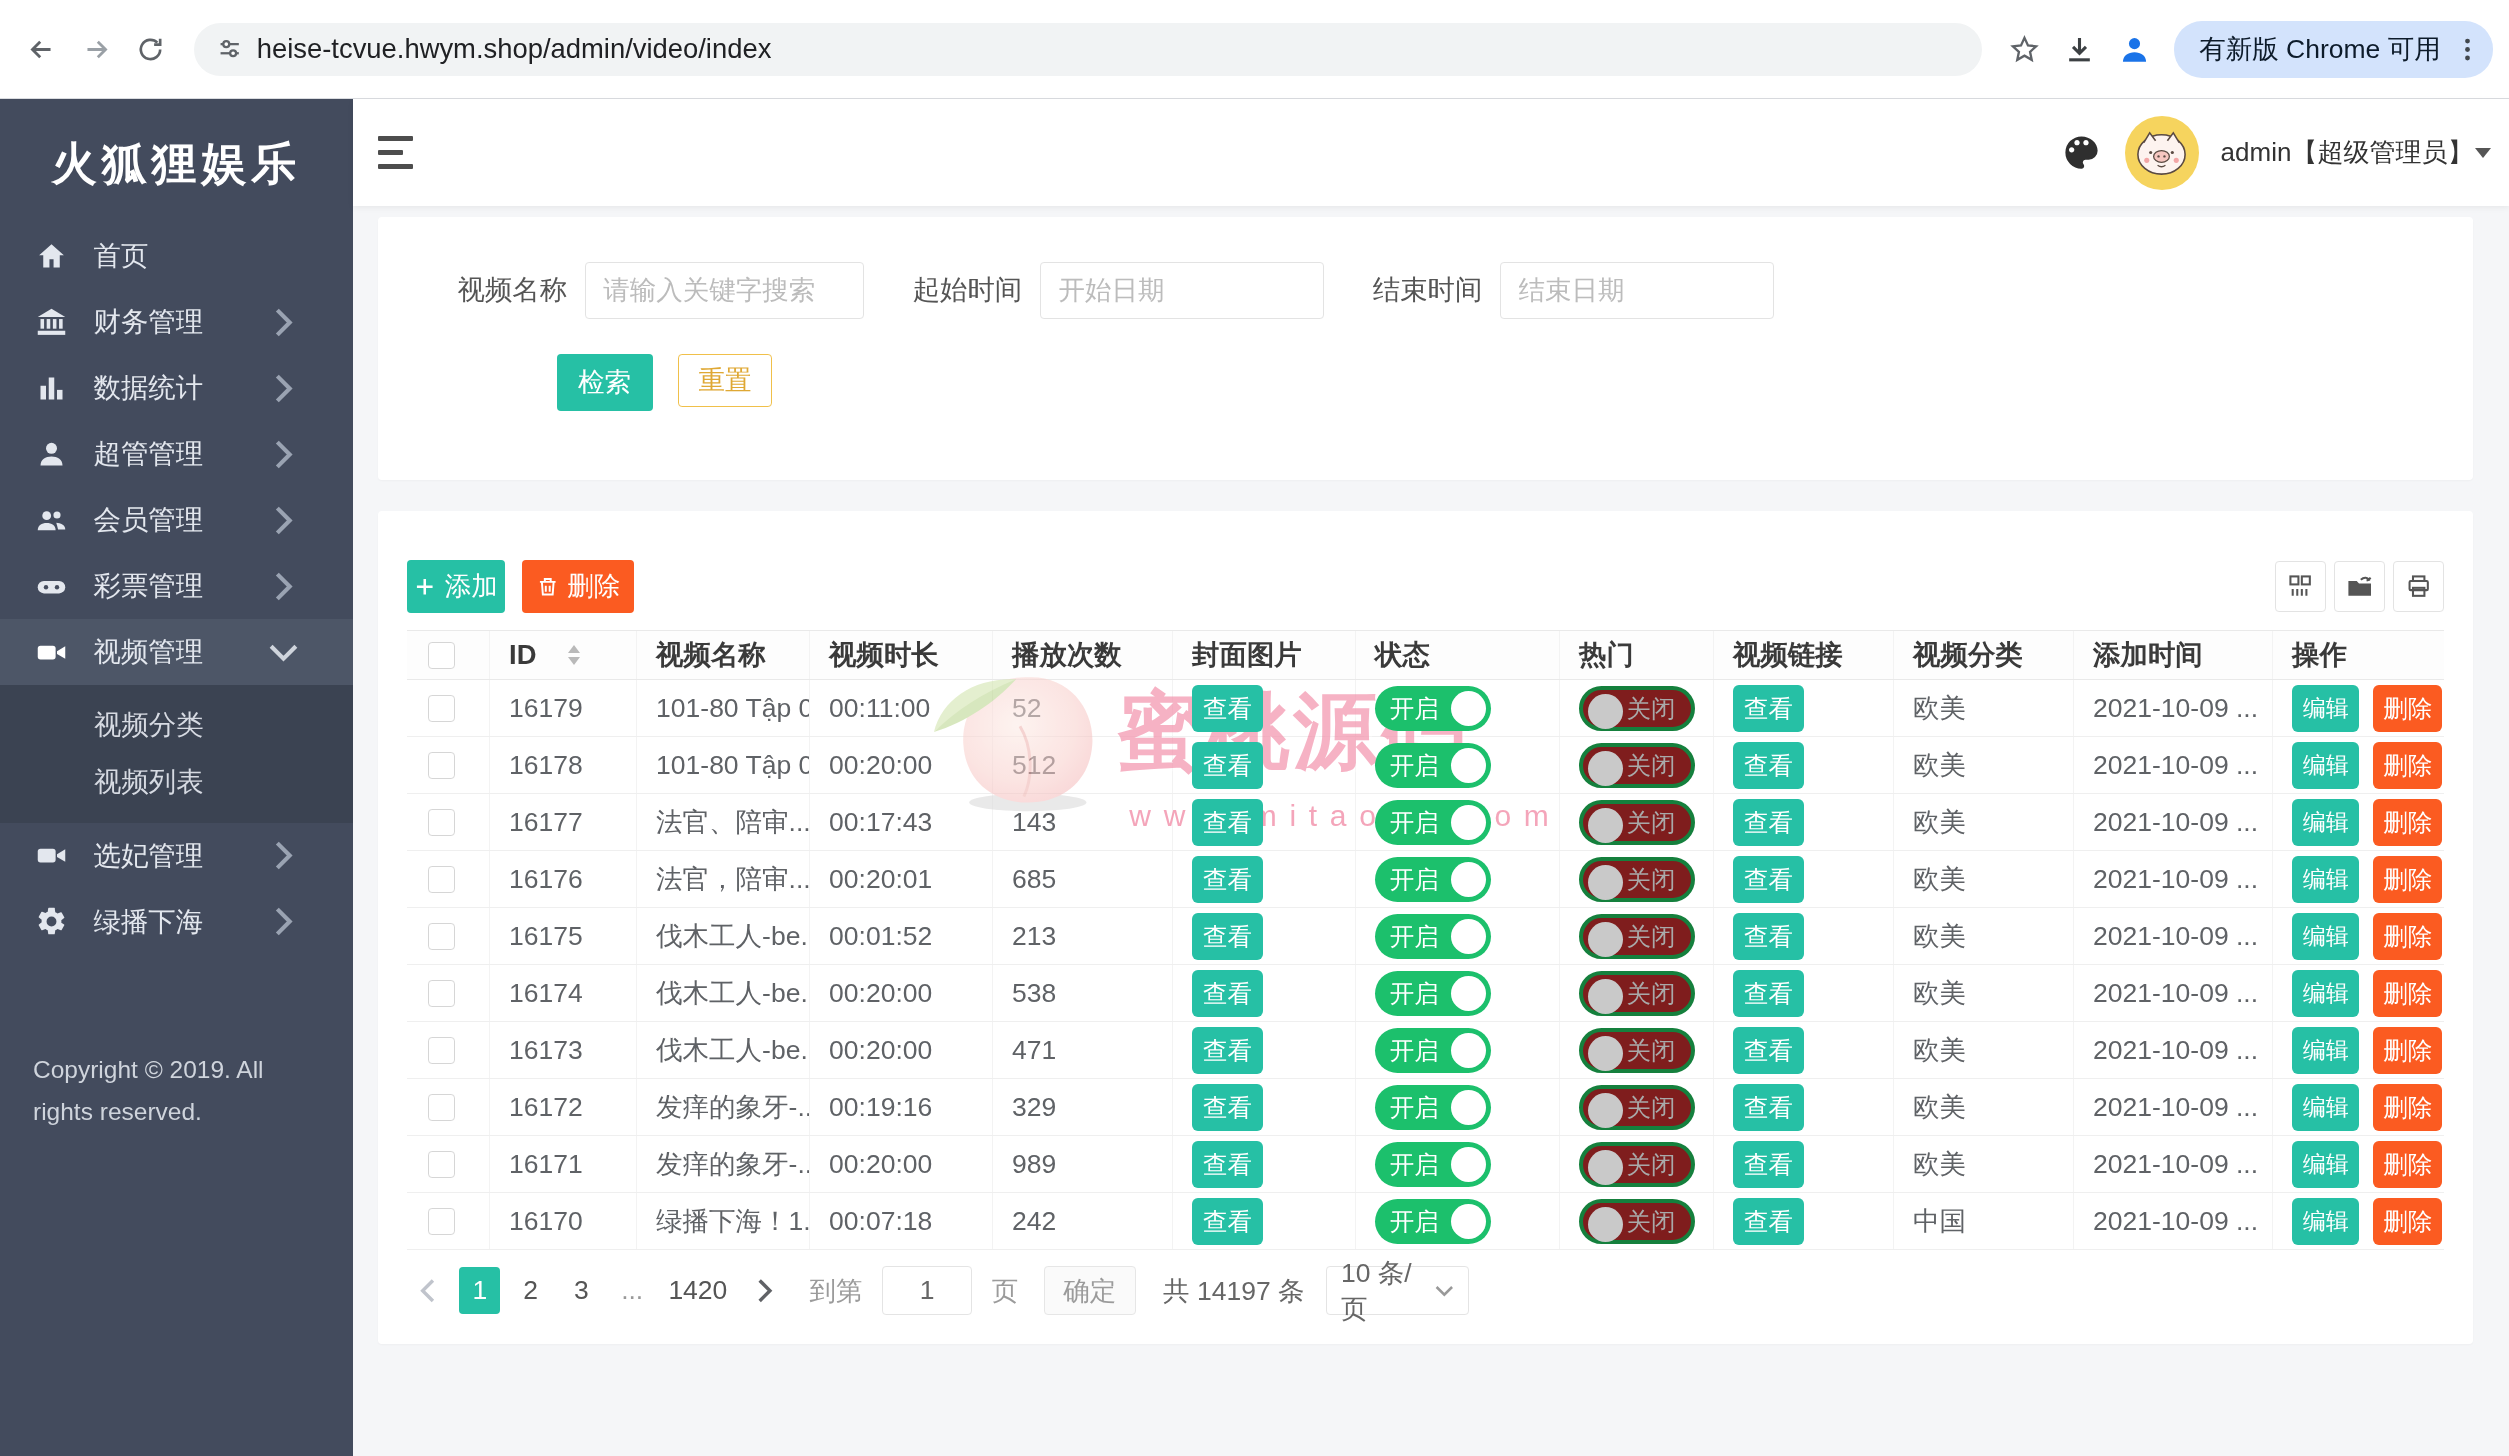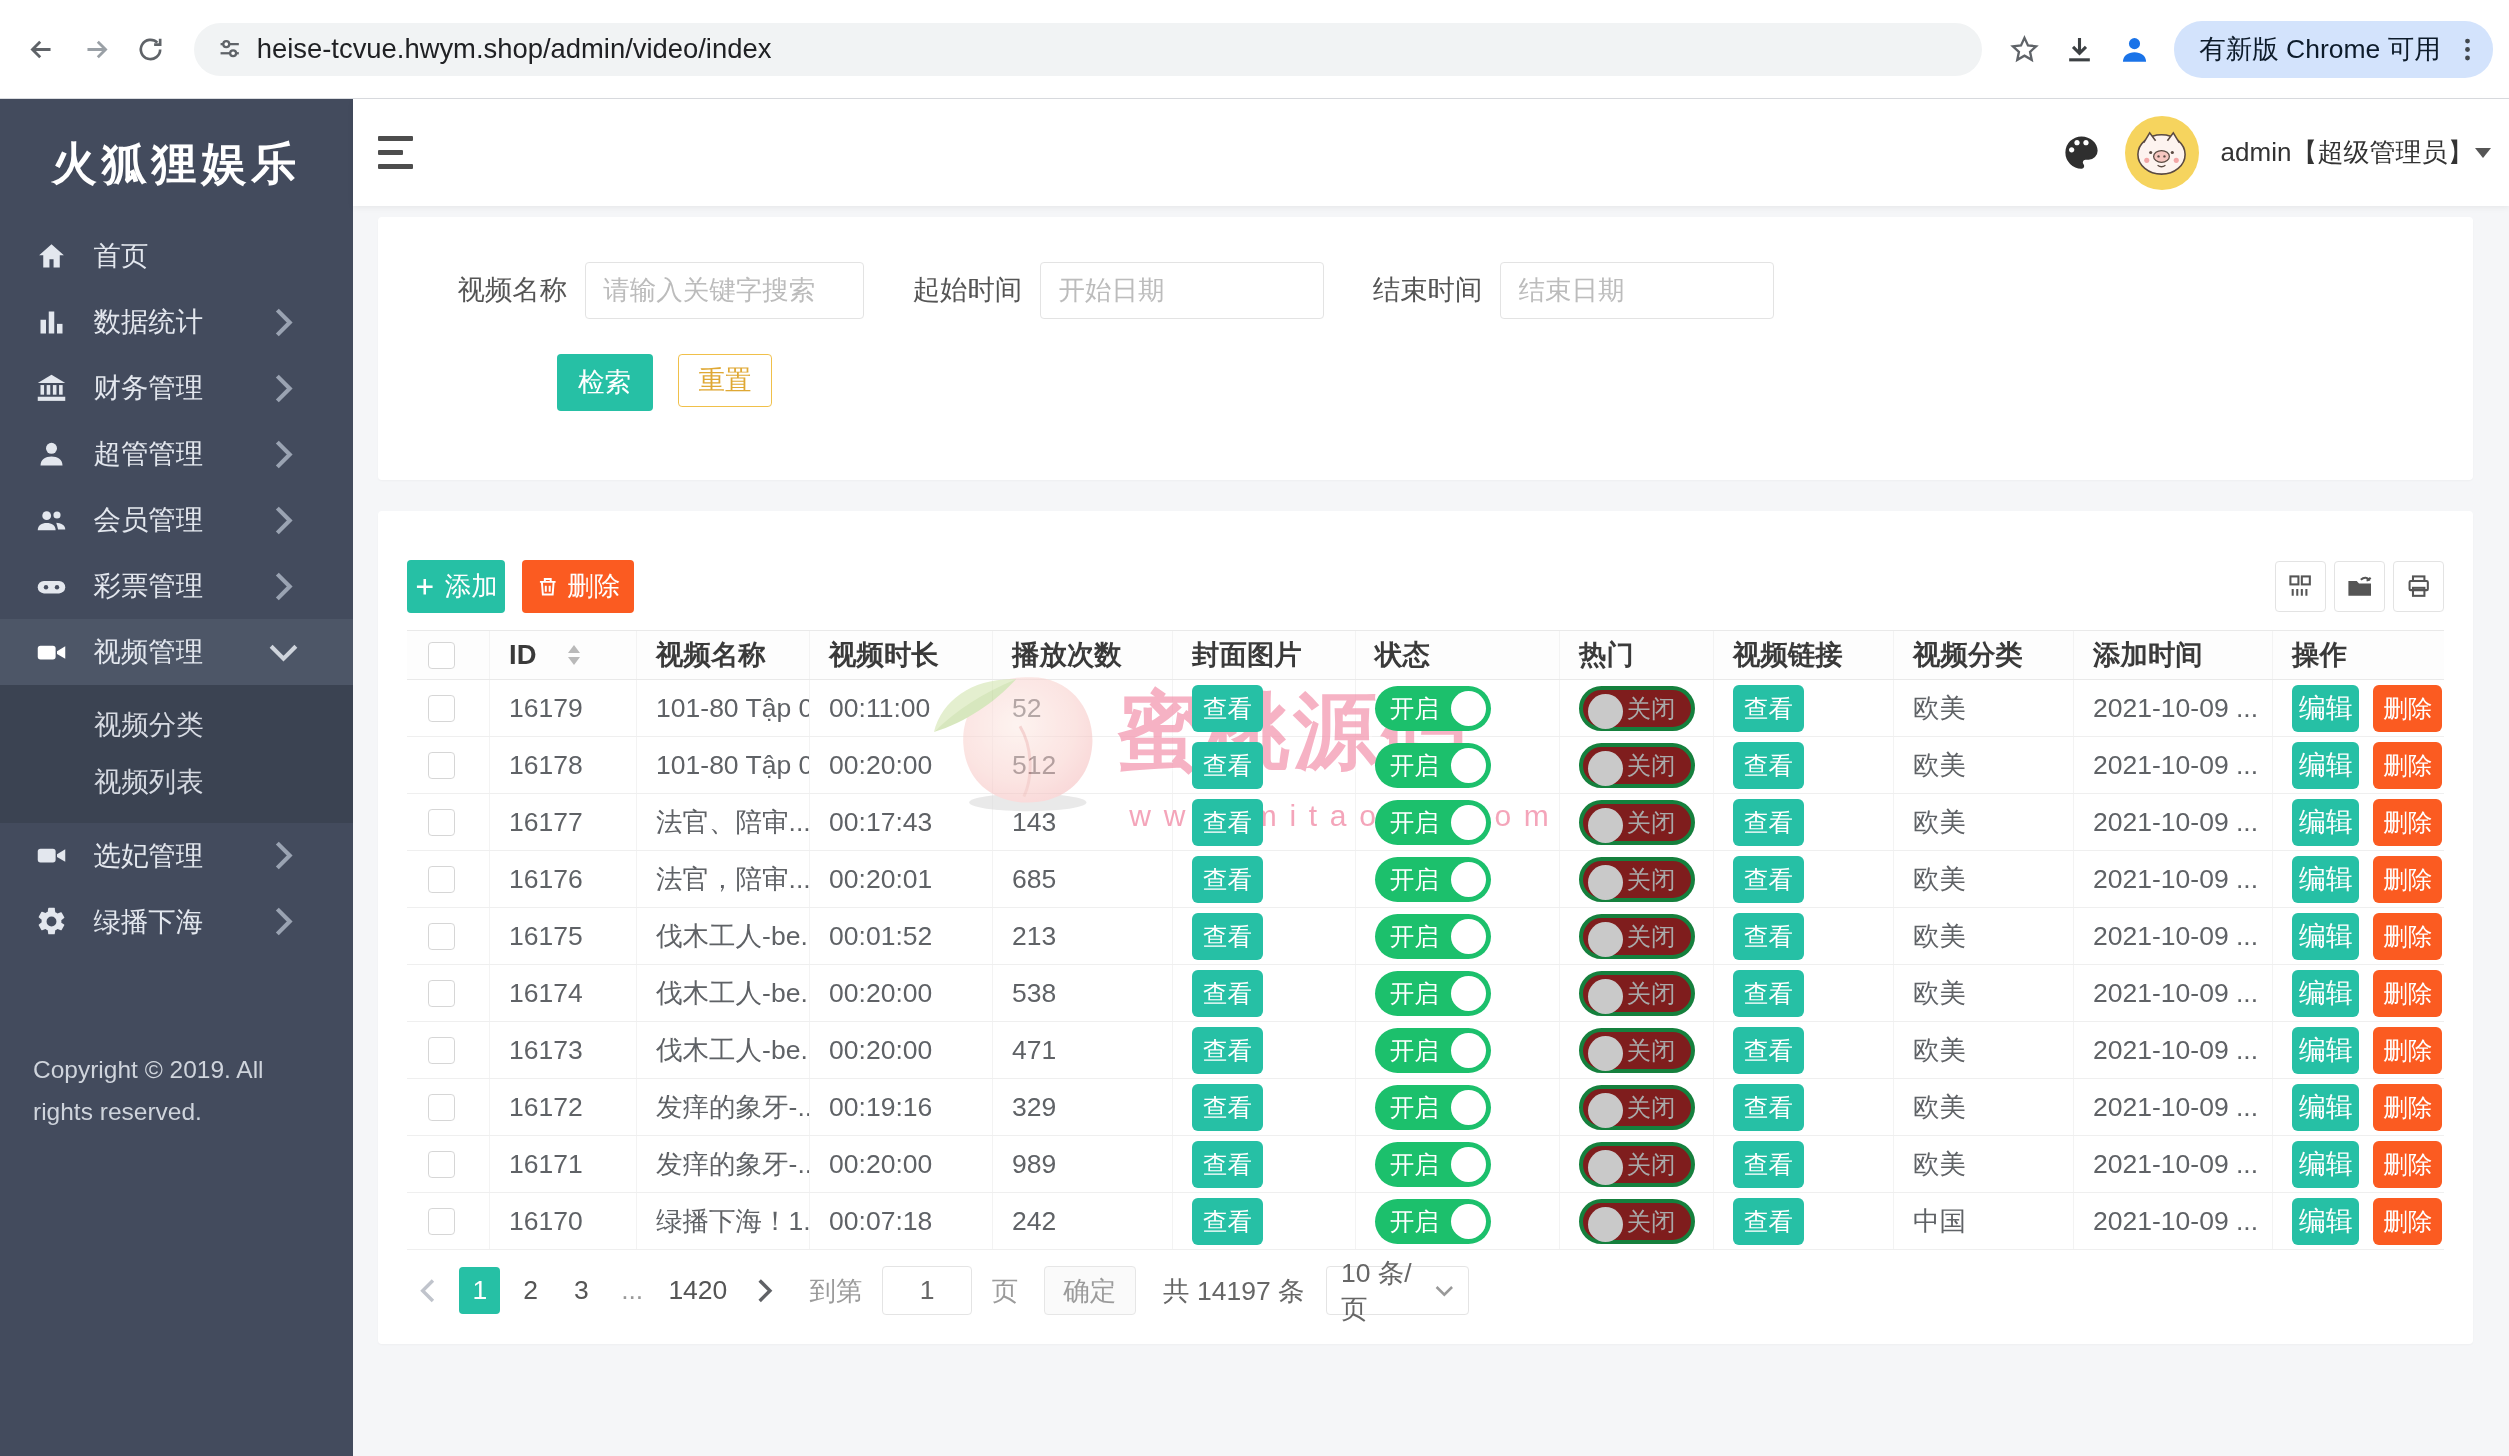--- a/index.html
+++ b/index.html
@@ -89,21 +89,21 @@
   .c-act{width:170px; border-right:none; gap:13.7px;}
   .checkbox { width:27.4px; height:27.4px; border:1px solid #d6d6d6; border-radius:3.9px; background:#fff; cursor:pointer; }
   .sort { display:inline-flex; flex-direction:column; gap:3.9px; margin-left:11.8px; }
   .sort i { width:0; height:0; border:6.9px solid transparent; display:block; }
   .sort .up { border-bottom:8.8px solid #b9b9b9; border-top:none; }
   .sort .dn { border-top:8.8px solid #b9b9b9; border-bottom:none; }
 
   .btn-view { width:71px; height:47px; background:#26c0a5; color:#fff; border:none; border-radius:5.9px;
     font-size:24.5px; cursor:pointer; position:relative; z-index:6; font-family:inherit; }
   .btn-edit { width:69px; height:47px; background:#26c0a5; color:#fff; border:none; border-radius:5.9px;
-    font-size:27px; cursor:pointer; position:relative; z-index:6; font-family:inherit; }
+    font-size:23px; cursor:pointer; position:relative; z-index:6; font-family:inherit; }
   .btn-del { width:71px; height:47px; background:#fb5b21; color:#fff; border:none; border-radius:5.9px;
     font-size:24.5px; cursor:pointer; position:relative; z-index:6; font-family:inherit; }
   .sw { position:relative; width:116px; height:45px; border-radius:22.5px; z-index:6; cursor:pointer; flex:0 0 auto; }
   .sw-on { background:#1cc06c; }
   .sw-on .sw-lbl { position:absolute; left:14.7px; top:50%; transform:translateY(-50%);
     color:#fff; font-size:24.5px; font-style:normal; }
   .sw-on .knob { position:absolute; right:4.9px; top:4.9px; width:35px; height:35px; border-radius:50%; background:#fff; }
   .sw-off { background:#7f1d1d; border:4px solid #15803d; }
   .sw-off .sw-lbl { position:absolute; right:15.7px; top:50%; transform:translateY(-50%);
     color:#a9a9a9; font-size:24.5px; font-style:normal; }
@@ -195,39 +195,39 @@
     <div class="logo">火狐狸娱乐</div>
 
     <div class="menu-item">
       <svg viewBox="0 0 24 24" fill="#e3e7ee">
           <path d="M12 3l9 8h-3v9h-4.5v-6h-3v6H6v-9H3z"></path>
         </svg>
       <span class="lbl">首页</span>
     </div>
     <div class="menu-item">
       <svg viewBox="0 0 24 24" fill="#e3e7ee">
-          <rect x="4" y="10" width="4" height="10"></rect>
-          <rect x="10" y="4" width="4" height="16"></rect>
-          <rect x="16" y="13" width="4" height="7"></rect>
-        </svg>
-      <span class="lbl">数据统计</span>
-      <svg class="chev" width="17.6" height="25.5" viewBox="0 0 10 16" fill="none" stroke="#9aa3b2" stroke-width="2">
-          <path d="M2 2l6 6-6 6"></path>
-        </svg>
-    </div>
-    <div class="menu-item">
-      <svg viewBox="0 0 24 24" fill="#e3e7ee">
           <path d="M12 2L2 8h20z"></path>
           <rect x="4" y="9.5" width="2.6" height="7"></rect>
           <rect x="8.5" y="9.5" width="2.6" height="7"></rect>
           <rect x="13" y="9.5" width="2.6" height="7"></rect>
           <rect x="17.5" y="9.5" width="2.6" height="7"></rect>
           <rect x="2" y="18" width="20" height="3"></rect>
         </svg>
       <span class="lbl">财务管理</span>
+      <svg class="chev" width="17.6" height="25.5" viewBox="0 0 10 16" fill="none" stroke="#9aa3b2" stroke-width="2">
+          <path d="M2 2l6 6-6 6"></path>
+        </svg>
+    </div>
+    <div class="menu-item">
+      <svg viewBox="0 0 24 24" fill="#e3e7ee">
+          <rect x="4" y="10" width="4" height="10"></rect>
+          <rect x="10" y="4" width="4" height="16"></rect>
+          <rect x="16" y="13" width="4" height="7"></rect>
+        </svg>
+      <span class="lbl">数据统计</span>
       <svg class="chev" width="17.6" height="25.5" viewBox="0 0 10 16" fill="none" stroke="#9aa3b2" stroke-width="2">
           <path d="M2 2l6 6-6 6"></path>
         </svg>
     </div>
     <div class="menu-item">
       <svg viewBox="0 0 24 24" fill="#e3e7ee">
           <circle cx="12" cy="7.5" r="4"></circle>
           <path d="M4 20c0-4.2 3.6-6.5 8-6.5s8 2.3 8 6.5z"></path>
         </svg>
       <span class="lbl">超管管理</span>

